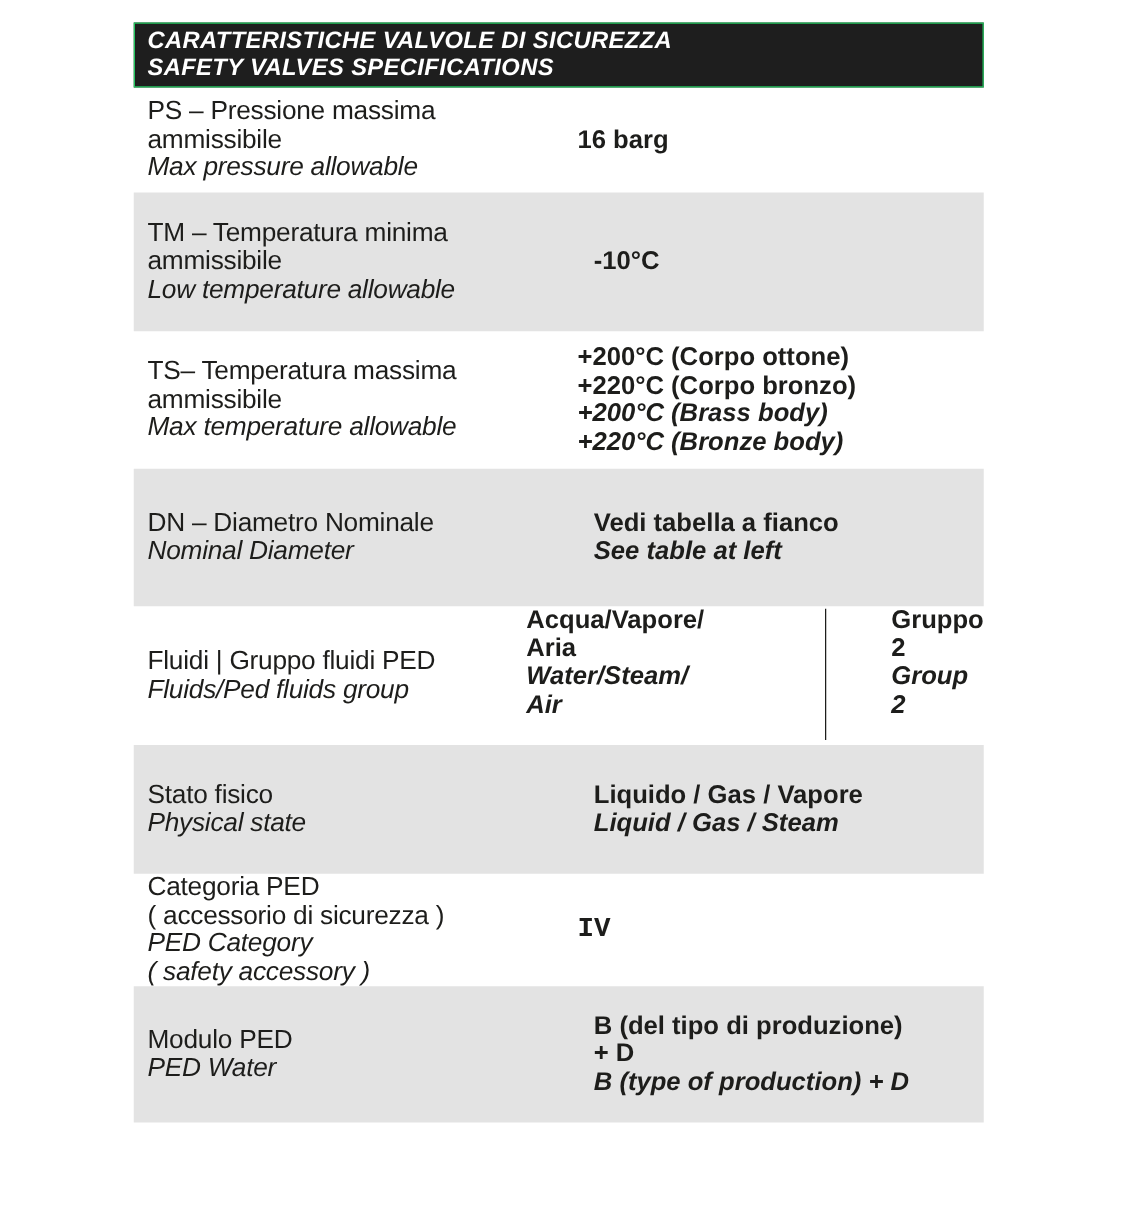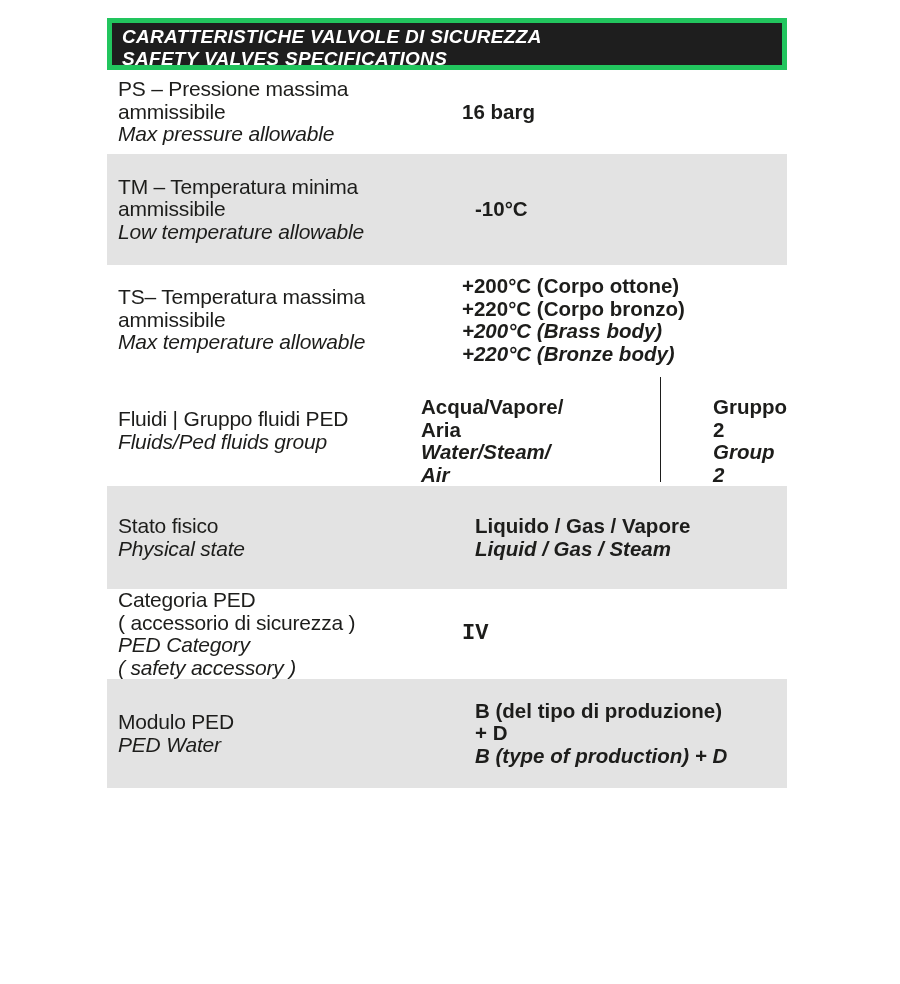--- a/index.html
+++ b/index.html
@@ -16,21 +16,21 @@
     position: absolute;
     left: 107px;
     top: 18px;
     width: 680px;
   }
   
   .titlebar {
     box-sizing: border-box;
     height: 52px;
     background: #1e1e1e;
-    border: 5px solid #22c55e;
+    border: 1px solid #22c55e;
     color: #ffffff;
     font-weight: bold;
     font-style: italic;
     font-size: 19px;
     line-height: 22px;
     letter-spacing: 0.3px;
     padding: 3px 0 0 10px;
     overflow: hidden;
   }
   
@@ -63,21 +63,21 @@
     font-weight: bold;
     font-size: 20.5px;
     line-height: 22.5px;
   }
   .it { font-style: italic; }
 
   
   .value-split {
     flex: 1;
     display: flex;
-    align-items: flex-end;
+    align-items: flex-start;
     align-self: stretch;
     gap: 44px;
   }
   .value-split .colA {
     width: 195px;
     box-sizing: border-box;
     font-weight: bold;
     font-size: 20.5px;
     line-height: 22.5px;
   }
@@ -140,20 +140,30 @@
       <div class="it">Max temperature allowable</div>
     </div>
     <div class="value">
       <div>+200°C (Corpo ottone)</div>
       <div>+220°C (Corpo bronzo)</div>
       <div class="it">+200°C (Brass body)</div>
       <div class="it">+220°C (Bronze body)</div>
     </div>
   </section>
 
+  <section class="row gray h4">
+    <div class="label">
+      <div>DN – Diametro Nominale</div>
+      <div class="it">Nominal Diameter</div>
+    </div>
+    <div class="value">
+      <div>Vedi tabella a fianco</div>
+      <div class="it">See table at left</div>
+    </div>
+  </section>
 
   <section class="row h5">
     <div class="label">
       <div>Fluidi | Gruppo fluidi PED</div>
       <div class="it">Fluids/Ped fluids group</div>
     </div>
     <div class="value-split">
       <div class="colA">
         <div>Acqua/Vapore/</div>
         <div>Aria</div>

